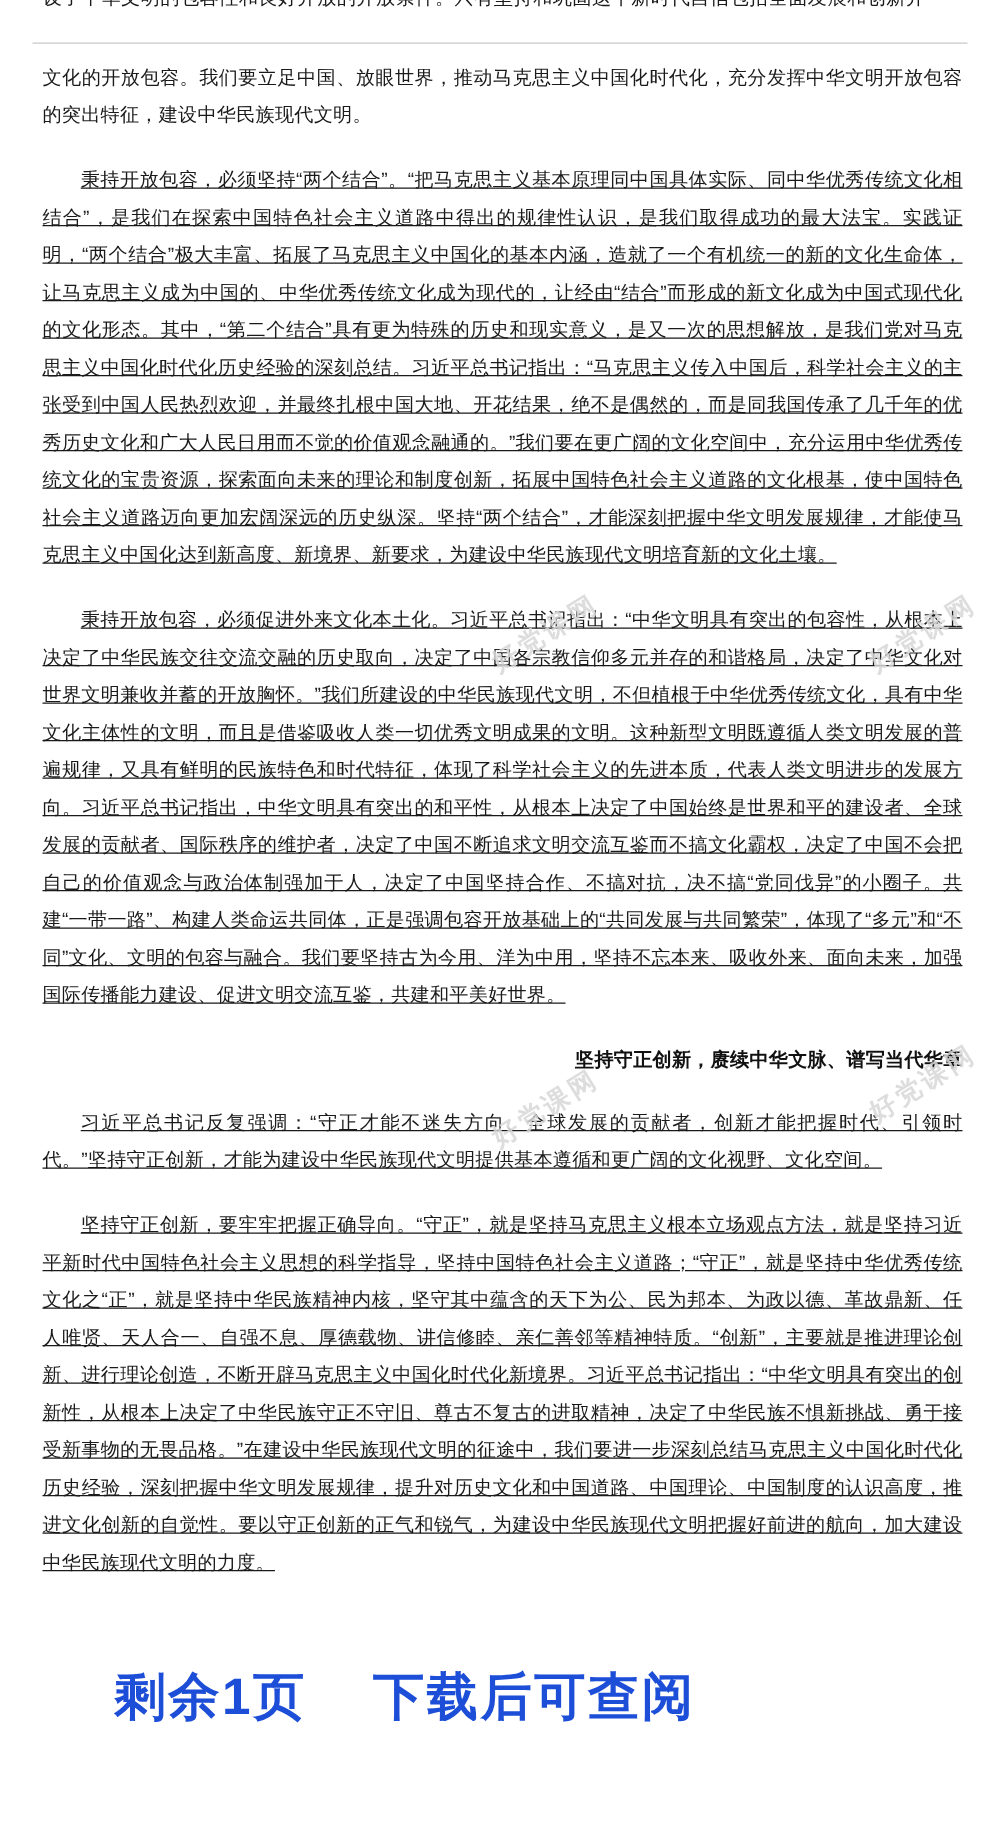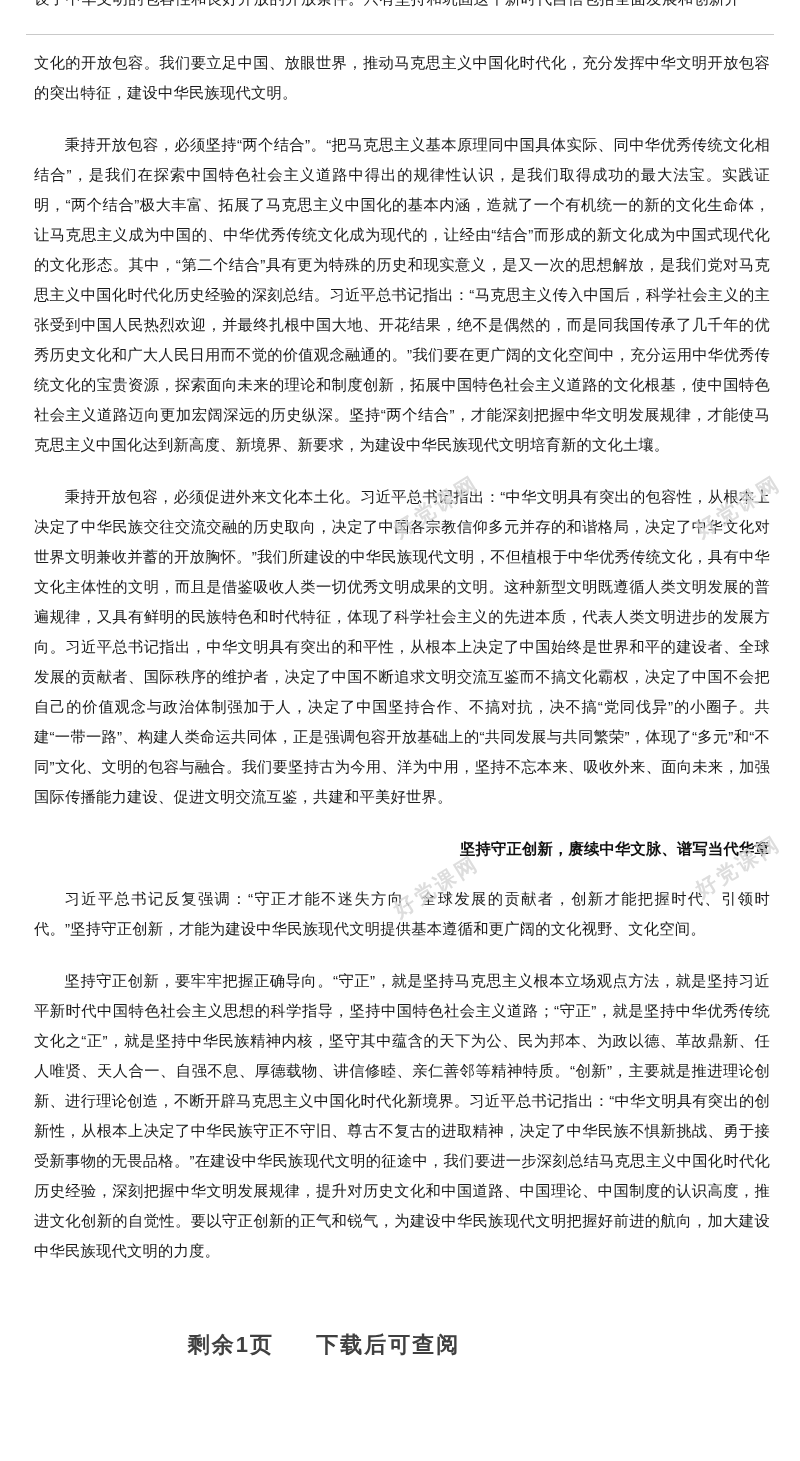--- a/index.html
+++ b/index.html
@@ -58,20 +58,21 @@
     margin: 0 0 22px 0;
     font-size: 15.3px;
     line-height: 30px;
     color: #1a1a1a;
     text-align: justify;
     text-justify: inter-ideograph;
     letter-spacing: 0.2px;
   }
   p.indent {
     text-indent: 2em;
+    text-decoration: underline;
   }
   p.heading {
     margin: 0 0 20px 0;
     font-size: 15.3px;
     line-height: 30px;
     font-weight: bold;
     color: #111111;
     text-indent: 2em;
     letter-spacing: 0.2px;
     text-align: right;
@@ -99,22 +100,22 @@
   .wm.w1 { left: 388px; top: 520px; }
   .wm.w2 { left: 690px; top: 520px; }
   .wm.w3 { left: 388px; top: 900px; }
   .wm.w4 { left: 690px; top: 880px; }
   .footer-note {
     position: absolute;
     left: 0;
     top: 1330px;
     width: 648px;
     text-align: center;
-    color: #404040;
-    font-size: 22px;
+    color: #1d4ed8;
+    font-size: 41px;
     font-weight: bold;
     letter-spacing: 2px;
   }
   .footer-note .gap {
     display: inline-block;
     width: 26px;
   }
 </style>
 </head>
 <body>

